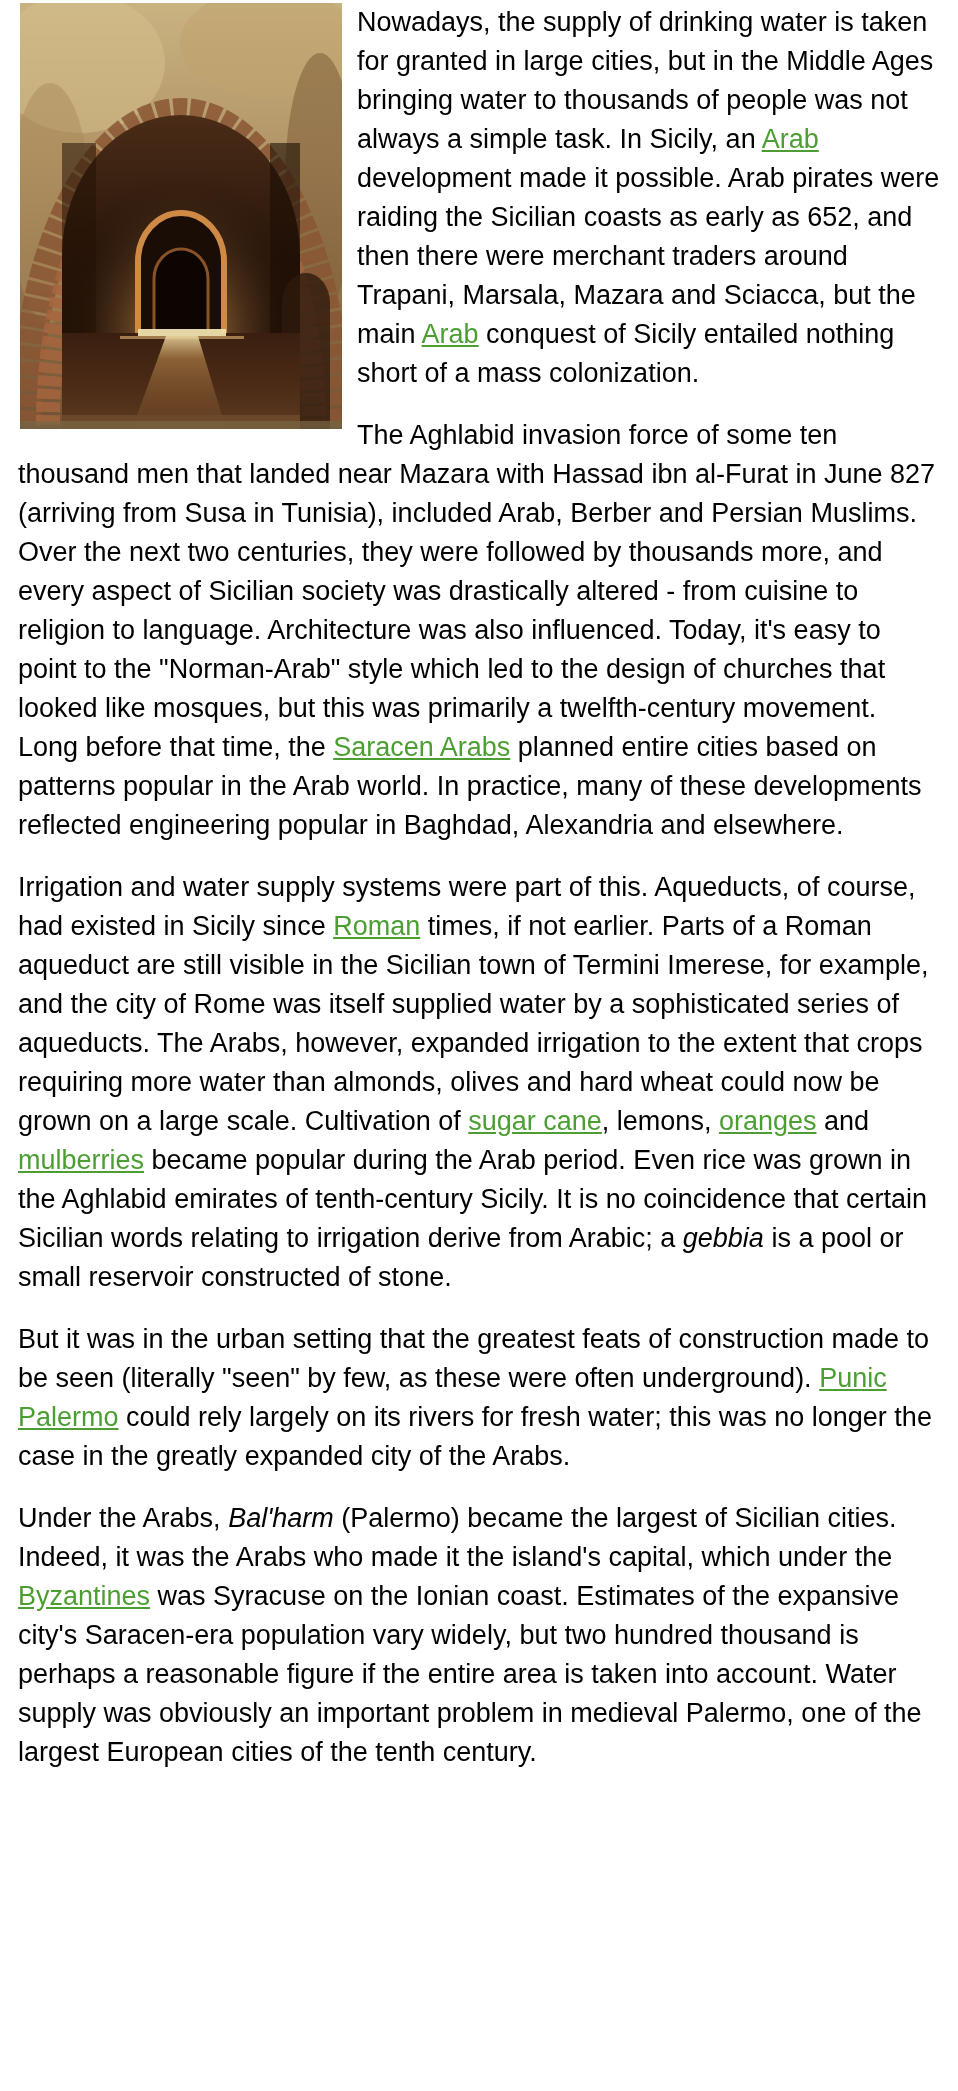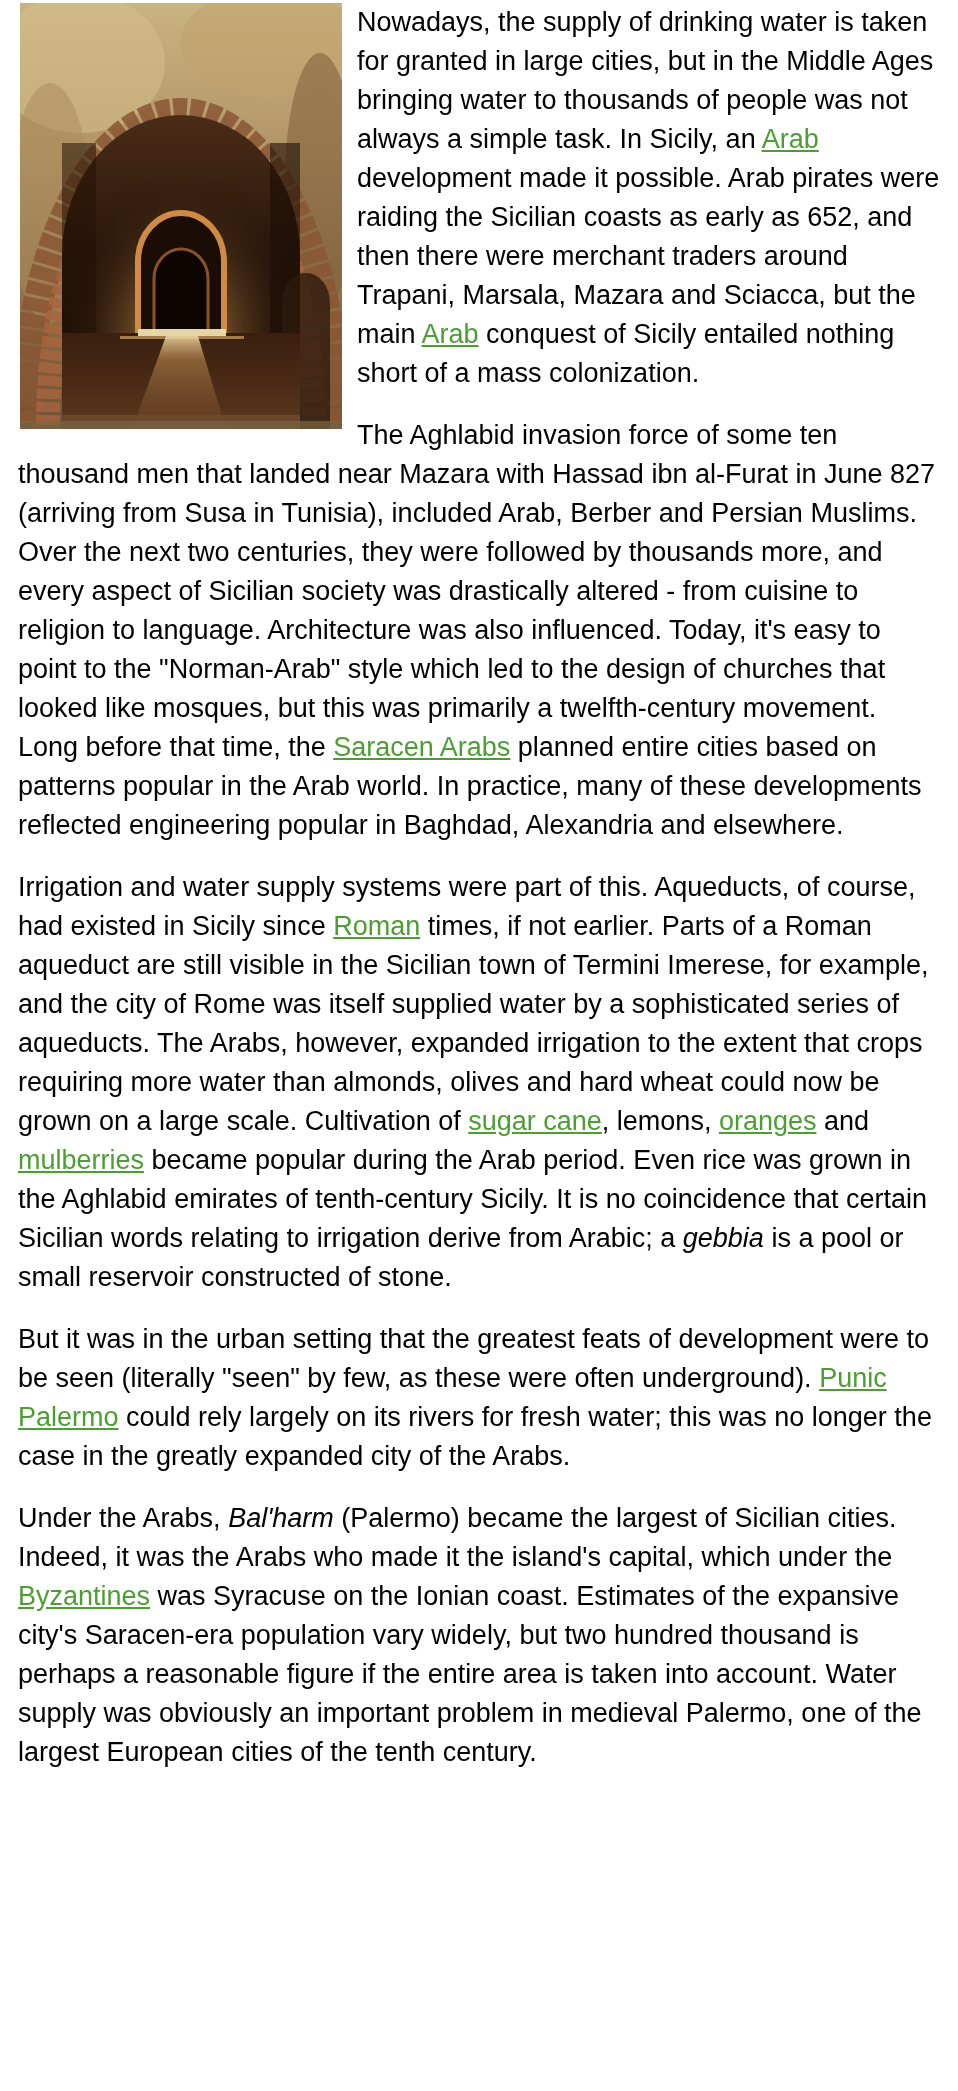--- a/index.html
+++ b/index.html
@@ -95,17 +95,17 @@
       <polygon points="146,333 178,333 206,426 112,426" fill="url(#streak)"></polygon>
       <rect x="42" y="412" width="238" height="14" fill="#6d4a2b" opacity="0.85"></rect>
       <rect x="0" y="418" width="322" height="8" fill="#7a6644" opacity="0.7"></rect>
     </svg>
   </figure>
 
   <div>
       <p><span>Nowadays, the supply of drinking water is taken for granted in large cities, but in the Middle Ages bringing water to thousands of people was not always a simple task. In Sicily, an </span><a href="#">Arab</a><span> development made it possible. Arab pirates were raiding the Sicilian coasts as early as 652, and then there were merchant traders around Trapani, Marsala, Mazara and Sciacca, but the main </span><a href="#">Arab</a><span> conquest of Sicily entailed nothing short of a mass colonization.</span></p>
       <p><span>The Aghlabid invasion force of some ten thousand men that landed near Mazara with Hassad ibn al-Furat in June 827 (arriving from Susa in Tunisia), included Arab, Berber and Persian Muslims. Over the next two centuries, they were followed by thousands more, and every aspect of Sicilian society was drastically altered - from cuisine to religion to language. Architecture was also influenced. Today, it's easy to point to the "Norman-Arab" style which led to the design of churches that looked like mosques, but this was primarily a twelfth-century movement. Long before that time, the </span><a href="#">Saracen Arabs</a><span> planned entire cities based on patterns popular in the Arab world. In practice, many of these developments reflected engineering popular in Baghdad, Alexandria and elsewhere.</span></p>
       <p><span>Irrigation and water supply systems were part of this. Aqueducts, of course, had existed in Sicily since </span><a href="#">Roman</a><span> times, if not earlier. Parts of a Roman aqueduct are still visible in the Sicilian town of Termini Imerese, for example, and the city of Rome was itself supplied water by a sophisticated series of aqueducts. The Arabs, however, expanded irrigation to the extent that crops requiring more water than almonds, olives and hard wheat could now be grown on a large scale. Cultivation of </span><a href="#">sugar cane</a><span>, lemons, </span><a href="#">oranges</a><span> and </span><a href="#">mulberries</a><span> became popular during the Arab period. Even rice was grown in the Aghlabid emirates of tenth-century Sicily. It is no coincidence that certain Sicilian words relating to irrigation derive from Arabic; a </span><i>gebbia</i><span> is a pool or small reservoir constructed of stone.</span></p>
-      <p><span>But it was in the urban setting that the greatest feats of development were to be seen (literally "seen" by few, as these were often underground). </span><a href="#">Punic Palermo</a><span> could rely largely on its rivers for fresh water; this was no longer the case in the greatly expanded city of the Arabs.</span></p>
+      <p><span>But it was in the urban setting that the greatest feats of construction made to be seen (literally "seen" by few, as these were often underground). </span><a href="#">Punic Palermo</a><span> could rely largely on its rivers for fresh water; this was no longer the case in the greatly expanded city of the Arabs.</span></p>
       <p><span>Under the Arabs, </span><i>Bal'harm</i><span> (Palermo) became the largest of Sicilian cities. Indeed, it was the Arabs who made it the island's capital, which under the </span><a href="#">Byzantines</a><span> was Syracuse on the Ionian coast. Estimates of the expansive city's Saracen-era population vary widely, but two hundred thousand is perhaps a reasonable figure if the entire area is taken into account. Water supply was obviously an important problem in medieval Palermo, one of the largest European cities of the tenth century.</span></p>
     </div>
 
 </div>
 
 </body></html>

